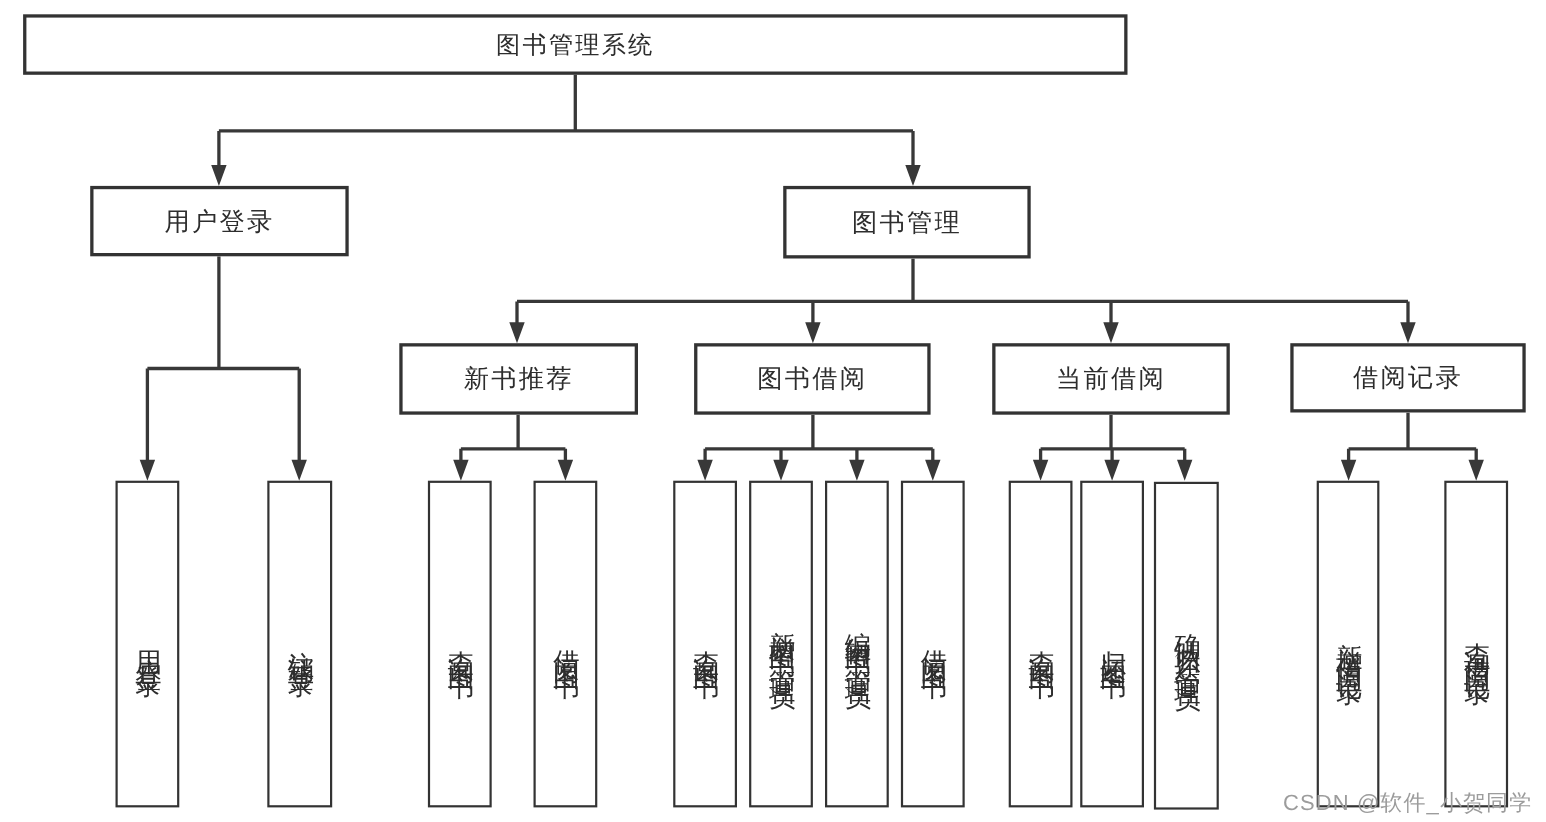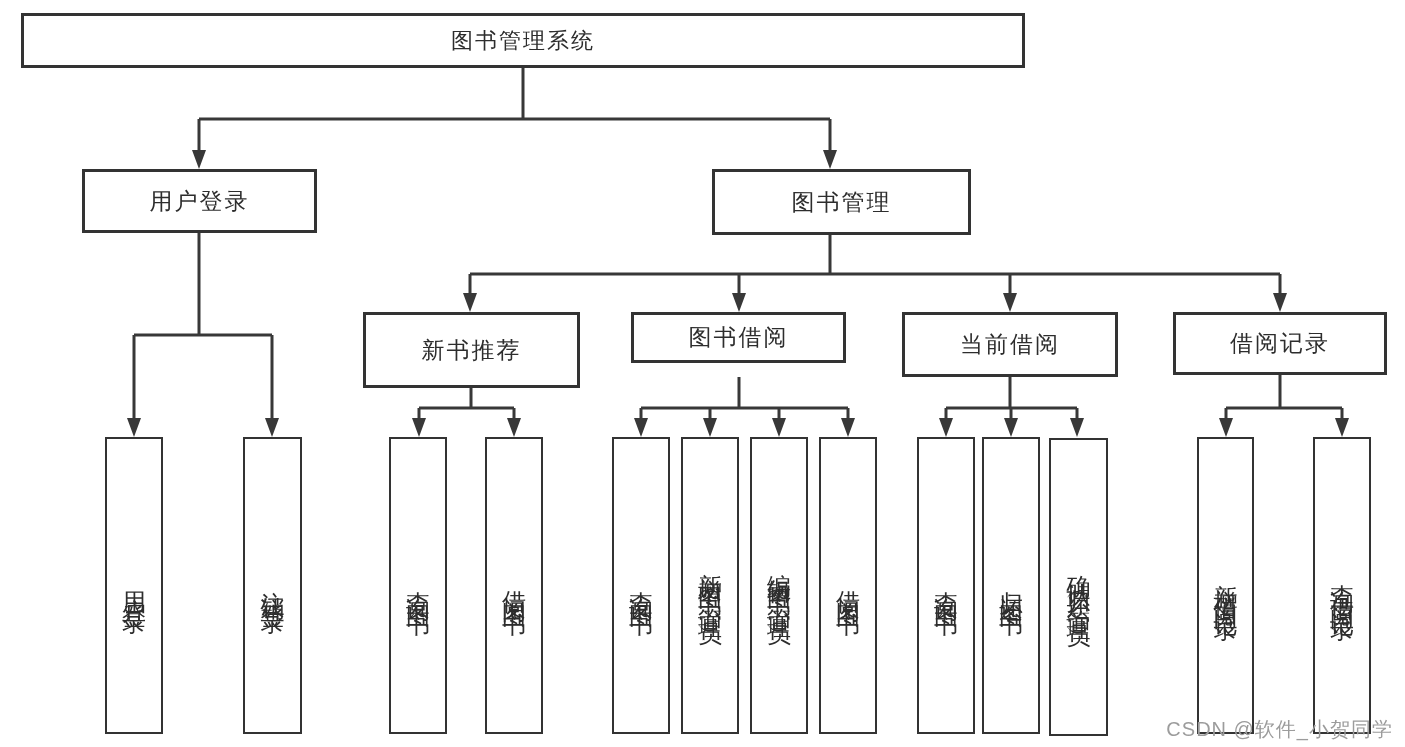--- a/index.html
+++ b/index.html
@@ -35,23 +35,23 @@
   .node.v {
     writing-mode: vertical-rl;
     text-orientation: mixed;
     font-size: 24px;
     letter-spacing: 7px;
     border-width: 2.5px;
   }
   
   .n-root            { left:21px;   top:13px;  width:1004px; height:55px; }
   .n-user-login      { left:82px;   top:169px; width:235px;  height:64px; }
-  .n-book-mgmt       { left:712px;  top:169px; width:259px;  height:66px; }
-  .n-new-book-rec    { left:363px;  top:312px; width:217px;  height:76px; }
-  .n-book-borrow     { left:631px;  top:312px; width:215px;  height:51px; }
+  .n-book-mgmt       { left:712px;  top:169px; width:225px;  height:66px; }
+  .n-new-book-rec    { left:363px;  top:312px; width:217px;  height:65px; }
+  .n-book-borrow     { left:631px;  top:312px; width:215px;  height:65px; }
   .n-current-borrow  { left:902px;  top:312px; width:216px;  height:65px; }
   .n-borrow-records  { left:1173px; top:312px; width:214px;  height:63px; }
   .n-ul-login    { left:105px;  top:437px; width:58px; height:297px; }
   .n-ul-logout   { left:243px;  top:437px; width:59px; height:297px; }
   .n-nb-query    { left:389px;  top:437px; width:58px; height:297px; }
   .n-nb-borrow   { left:485px;  top:437px; width:58px; height:297px; }
   .n-bb-query    { left:612px;  top:437px; width:58px; height:297px; }
   .n-bb-add      { left:681px;  top:437px; width:58px; height:297px; }
   .n-bb-edit     { left:750px;  top:437px; width:58px; height:297px; }
   .n-bb-borrow   { left:819px;  top:437px; width:58px; height:297px; }

